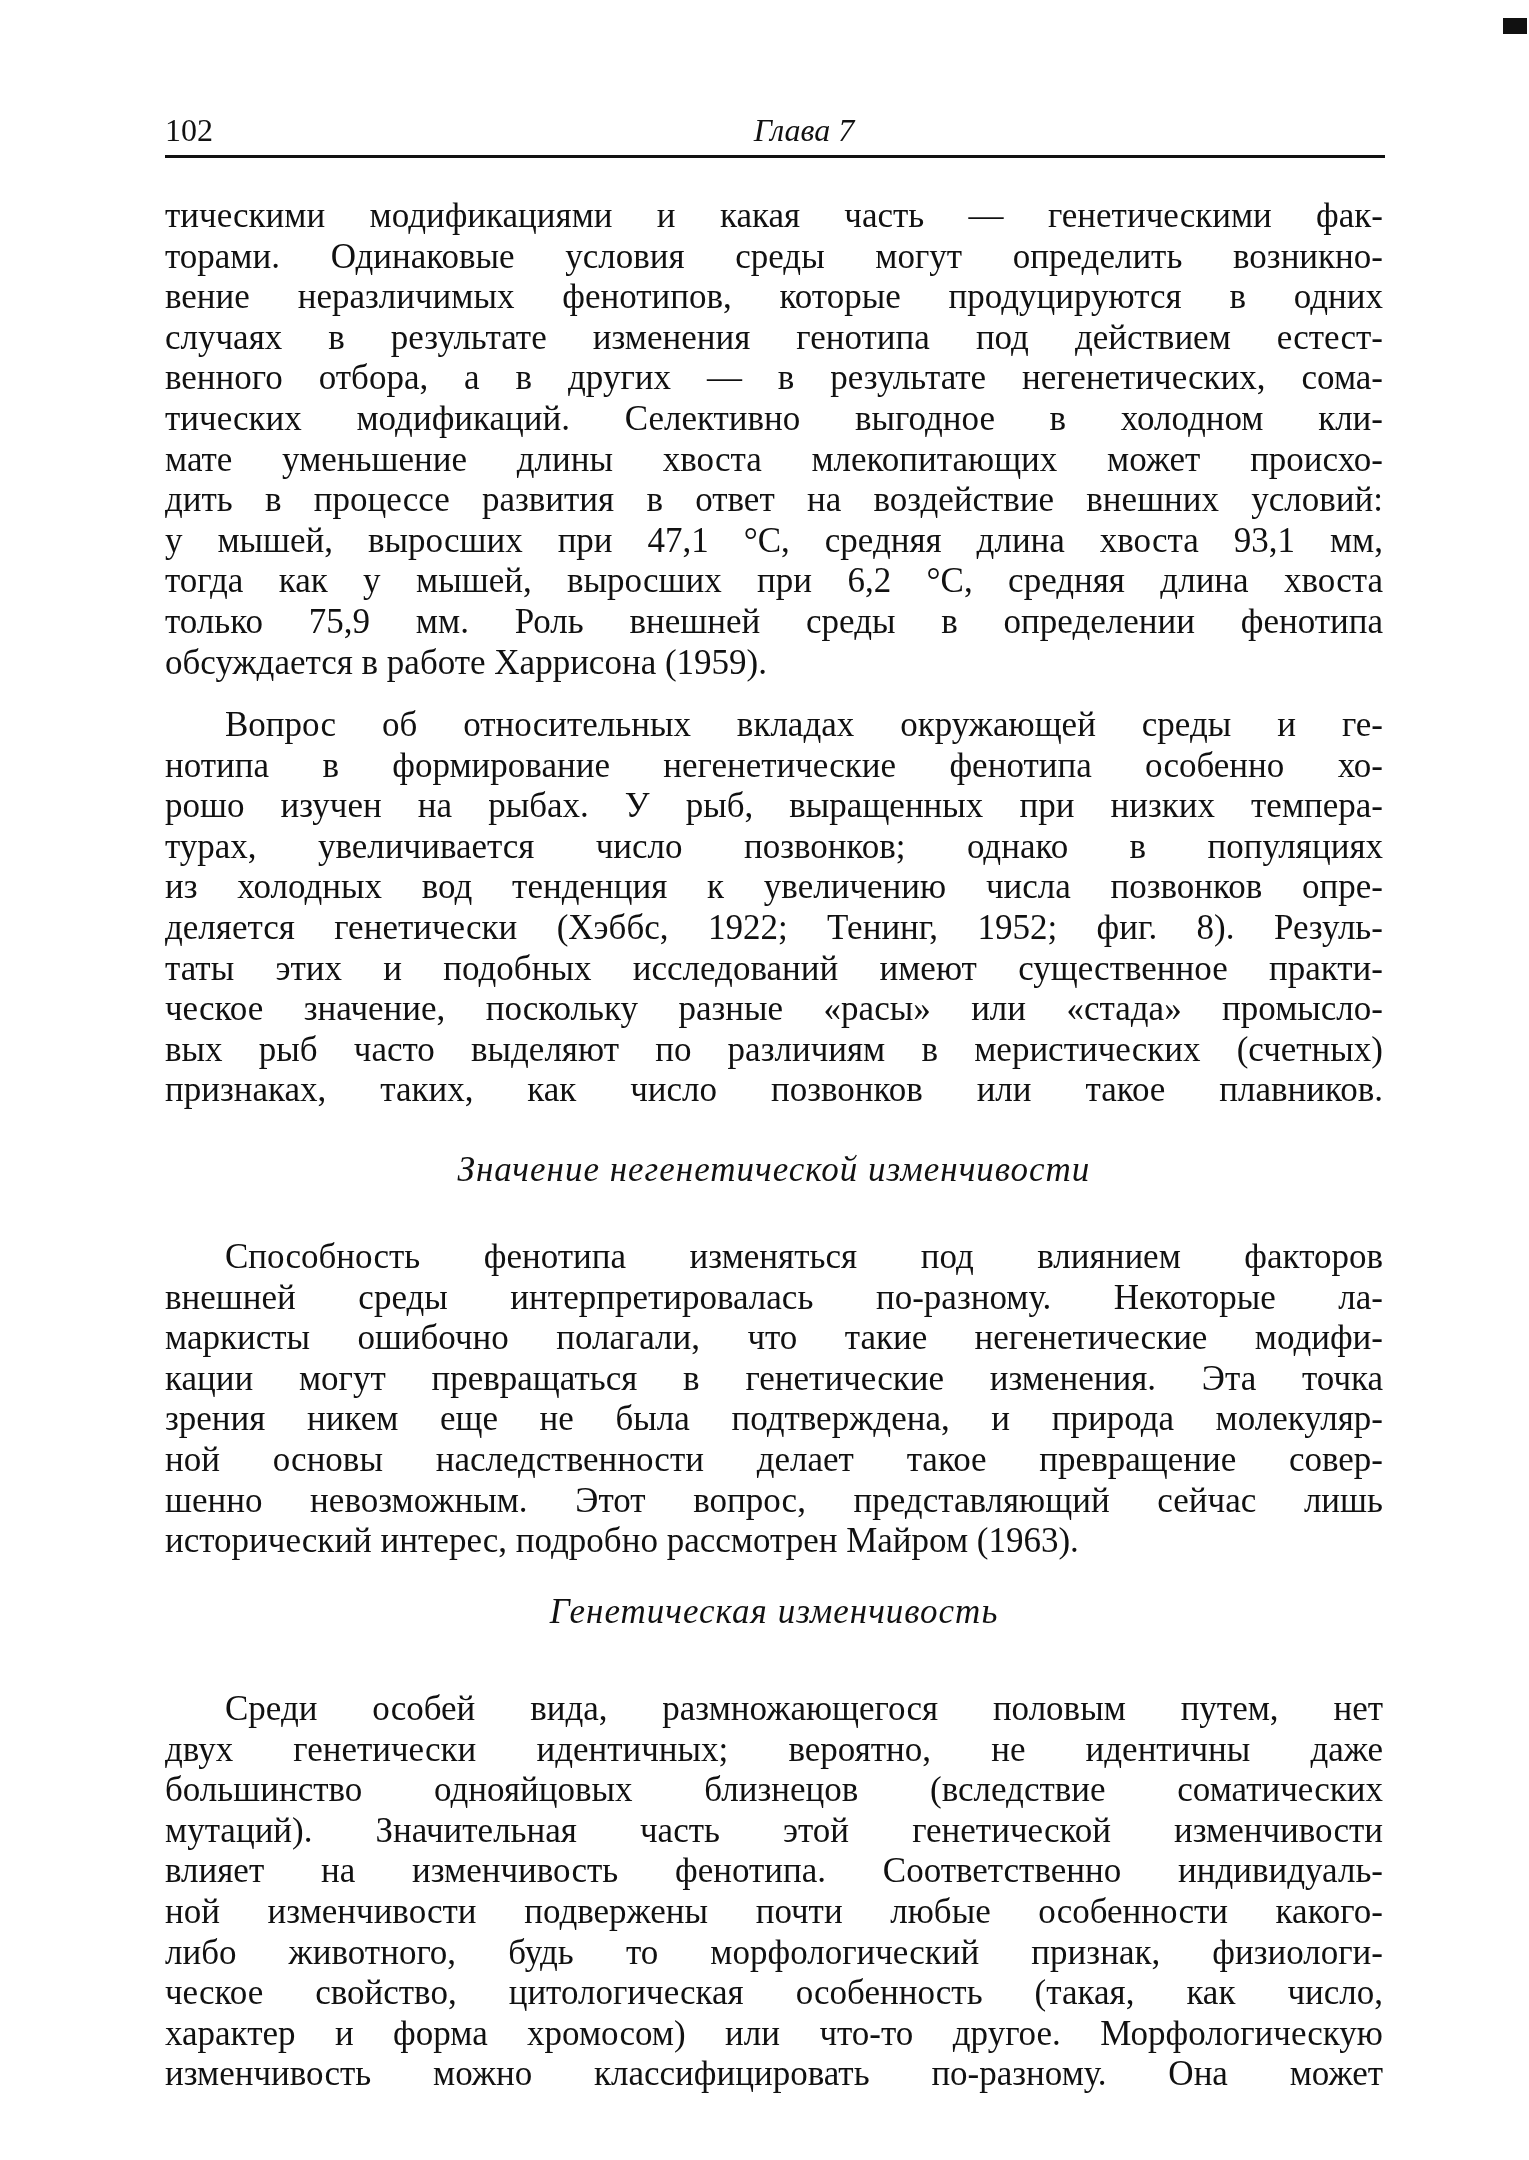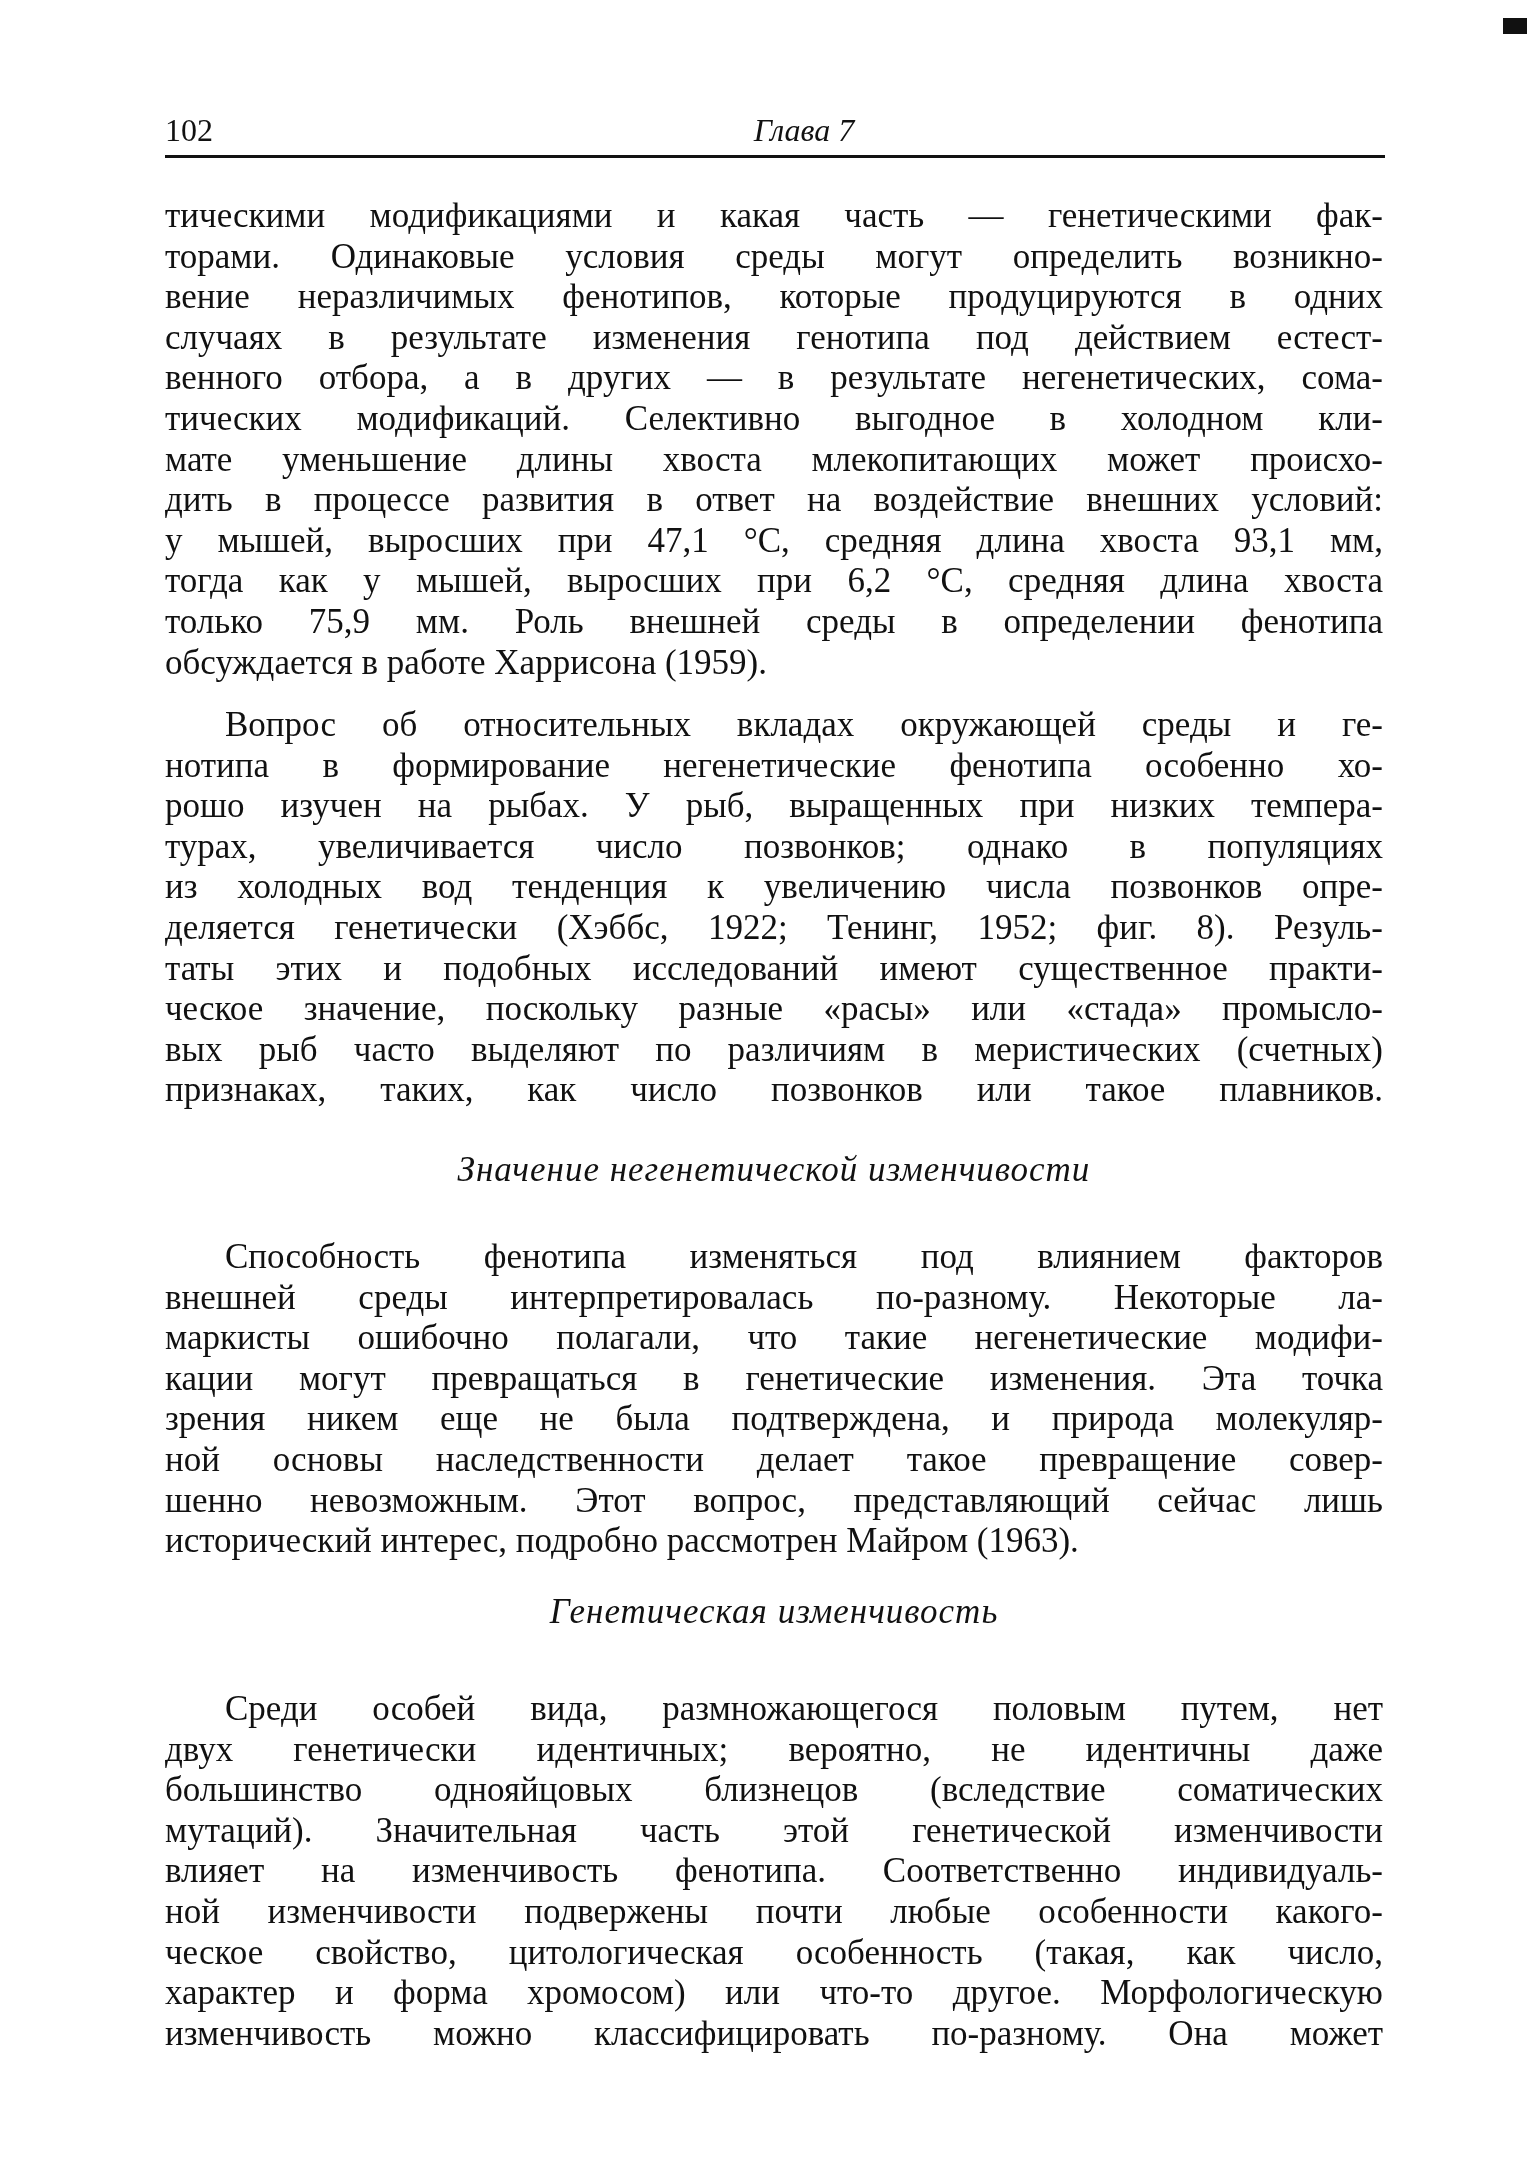--- a/index.html
+++ b/index.html
@@ -143,18 +143,19 @@
   </div>
 
   <div class="section-heading" style="top:1592px;">Генетическая изменчивость</div>
   <div class="body-text" style="top:1668px;">
     <span class="line indent">Среди особей вида, размножающегося половым путем, нет</span>
     <span class="line">двух генетически идентичных; вероятно, не идентичны даже</span>
     <span class="line">большинство однояйцовых близнецов (вследствие соматических</span>
     <span class="line">мутаций). Значительная часть этой генетической изменчивости</span>
     <span class="line">влияет на изменчивость фенотипа. Соответственно индивидуаль-</span>
     <span class="line">ной изменчивости подвержены почти любые особенности какого-</span>
+    <span class="line">либо животного, будь то морфологический признак, физиологи-</span>
     <span class="line">ческое свойство, цитологическая особенность (такая, как число,</span>
     <span class="line">характер и форма хромосом) или что-то другое. Морфологическую</span>
     <span class="line">изменчивость можно классифицировать по-разному. Она может</span>
   </div>
 
 </div>
 
 </body></html>

